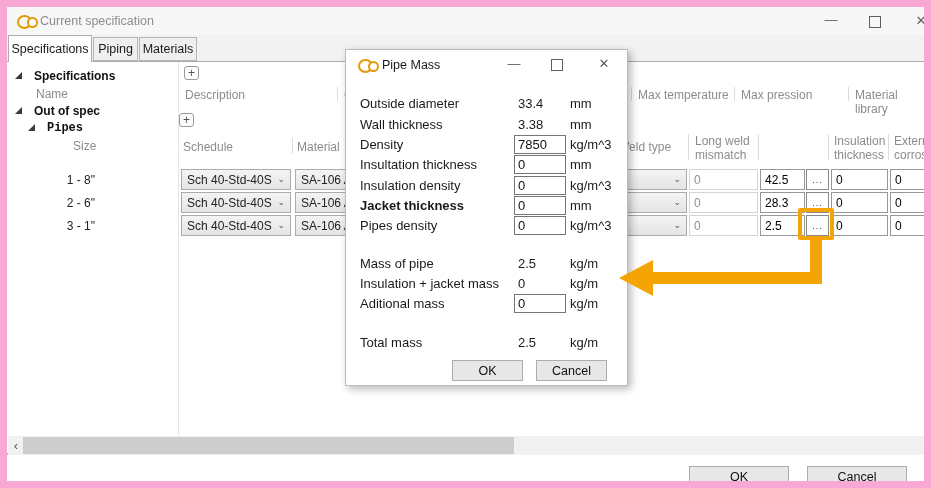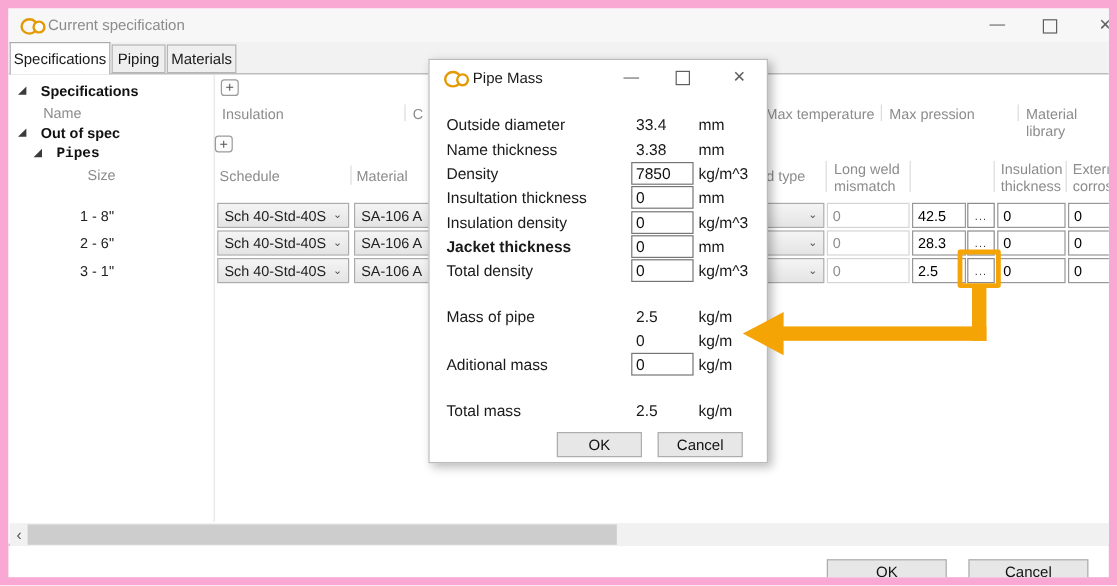--- a/index.html
+++ b/index.html
@@ -44,21 +44,21 @@
   .morebtn{background:#fff;border:1px solid #8A8A8A;box-sizing:border-box;height:21px;
            display:flex;align-items:center;justify-content:center;font-size:9px;letter-spacing:1px;color:#333;}
   
   .sb-track{background:#F1F1F1;}
   .sb-thumb{background:#CDCDCD;}
   .sb-arrow{color:#555;font-size:13px;display:flex;align-items:center;justify-content:center;}
   
   .btn{background:#E7E7E7;border:1px solid #ADADAD;box-sizing:border-box;display:flex;align-items:center;justify-content:center;font-size:12.5px;color:#111;}
   
   .dialog{position:absolute;left:338px;top:42px;width:283px;height:337px;background:#fff;border:1px solid #BBBBBB;
-          box-shadow:3px 3px 8px rgba(0,0,0,0.28);z-index:5;box-sizing:border-box;margin-left:12px;}
+          box-shadow:3px 3px 8px rgba(0,0,0,0.28);z-index:5;box-sizing:border-box;}
   .dlabel{font-size:13px;color:#1a1a1a;}
   .dvalue{font-size:13px;color:#1a1a1a;}
   .dunit{font-size:13px;color:#1a1a1a;}
   .dinput{position:absolute;border:1px solid #767676;height:19px;width:52px;padding:0 3px;margin:0;
           font-family:"Liberation Sans",sans-serif;font-size:13px;box-sizing:border-box;background:#fff;color:#111;}
   .dtitle{font-size:12.5px;color:#1a1a1a;}
   
   .hl-box{position:absolute;left:791px;top:201px;width:36px;height:32px;border:4px solid #F5A405;border-radius:2px;box-sizing:border-box;z-index:6;}
   .arrow-v{position:absolute;left:803px;top:233px;width:12px;height:44px;background:#F5A405;z-index:6;}
   .arrow-h{position:absolute;left:644px;top:265px;width:171px;height:12px;background:#F5A405;z-index:6;}
@@ -93,21 +93,21 @@
   <div class="abs tbold z2" style="left:27px;top:62px;">Specifications</div>
   <div class="abs tgray z2" style="left:29px;top:80px;text-align:center;">Name</div>
   <div class="abs exp z2" style="left:8px;top:100px;"></div>
   <div class="abs tbold z2" style="left:27px;top:97px;">Out of spec</div>
   <div class="abs exp z2" style="left:21px;top:117px;"></div>
   <div class="abs tbold z2" style="left:40px;top:114px;font-family:Liberation Mono, monospace;">Pipes</div>
   <div class="abs tgray z2" style="left:66px;top:132px;">Size</div>
   <div class="abs vline z2" style="left:171px;top:55px;height:373px;"></div>
 
   <div class="abs plus z2" style="left:177px;top:59px;">+</div>
-  <div class="abs hdr z2" style="left:178px;top:81px;">Insulation</div>
+  <div class="abs hdr z2" style="left:178px;top:81px;">Description</div>
   <div class="abs vtick z2" style="left:330px;top:80px;height:14px;"></div>
   <div class="abs hdr z2" style="left:337px;top:81px;">C</div>
   <div class="abs vtick z2" style="left:624px;top:80px;height:14px;"></div>
   <div class="abs hdr z2" style="left:631px;top:81px;">Max temperature</div>
   <div class="abs vtick z2" style="left:727px;top:80px;height:14px;"></div>
   <div class="abs hdr z2" style="left:734px;top:81px;">Max pression</div>
   <div class="abs vtick z2" style="left:841px;top:80px;height:14px;"></div>
   <div class="abs hdr z2" style="left:848px;top:81px;">Material library</div>
 
   <div class="abs plus z2" style="left:172px;top:106px;">+</div>
@@ -195,48 +195,49 @@
     </span>
     <span class="abs dtitle" style="left:36px;top:8px;">Pipe Mass</span>
     <span class="abs winbtn" style="left:156px;top:6px;width:24px;">—</span>
     <span class="abs maxbox" style="left:205px;top:9px;"></span>
     <span class="abs winbtn" style="left:246px;top:6px;width:24px;">✕</span>
 
     <div class="abs dlabel" style="left:14px;top:46px;">Outside diameter</div>
     <div class="abs dvalue" style="left:172px;top:46px;">33.4</div>
     <div class="abs dunit" style="left:224px;top:46px;">mm</div>
 
-    <div class="abs dlabel" style="left:14px;top:67px;">Name thickness</div>
+    <div class="abs dlabel" style="left:14px;top:67px;">Wall thickness</div>
     <div class="abs dvalue" style="left:172px;top:67px;">3.38</div>
     <div class="abs dunit" style="left:224px;top:67px;">mm</div>
 
     <div class="abs dlabel" style="left:14px;top:87px;">Density</div>
     <input class="dinput" style="left: 168px; top: 85px;" value="7850">
     <div class="abs dunit" style="left:224px;top:87px;">kg/m^3</div>
 
     <div class="abs dlabel" style="left:14px;top:107px;">Insultation thickness</div>
     <input class="dinput" style="left: 168px; top: 105px;" value="0">
     <div class="abs dunit" style="left:224px;top:107px;">mm</div>
 
     <div class="abs dlabel" style="left:14px;top:128px;">Insulation density</div>
     <input class="dinput" style="left: 168px; top: 126px;" value="0">
     <div class="abs dunit" style="left:224px;top:128px;">kg/m^3</div>
 
     <div class="abs dlabel" style="left:14px;top:148px;font-weight:bold;">Jacket thickness</div>
     <input class="dinput" style="left: 168px; top: 146px;" value="0">
     <div class="abs dunit" style="left:224px;top:148px;">mm</div>
 
-    <div class="abs dlabel" style="left:14px;top:168px;">Total density</div>
+    <div class="abs dlabel" style="left:14px;top:168px;">Pipes density</div>
     <input class="dinput" style="left: 168px; top: 166px;" value="0">
     <div class="abs dunit" style="left:224px;top:168px;">kg/m^3</div>
 
     <div class="abs dlabel" style="left:14px;top:206px;">Mass of pipe</div>
     <div class="abs dvalue" style="left:172px;top:206px;">2.5</div>
     <div class="abs dunit" style="left:224px;top:206px;">kg/m</div>
 
+    <div class="abs dlabel" style="left:14px;top:226px;">Insulation + jacket mass</div>
     <div class="abs dvalue" style="left:172px;top:226px;">0</div>
     <div class="abs dunit" style="left:224px;top:226px;">kg/m</div>
 
     <div class="abs dlabel" style="left:14px;top:246px;">Aditional mass</div>
     <input class="dinput" style="left: 168px; top: 244px;" value="0">
     <div class="abs dunit" style="left:224px;top:246px;">kg/m</div>
 
     <div class="abs dlabel" style="left:14px;top:285px;">Total mass</div>
     <div class="abs dvalue" style="left:172px;top:285px;">2.5</div>
     <div class="abs dunit" style="left:224px;top:285px;">kg/m</div>

